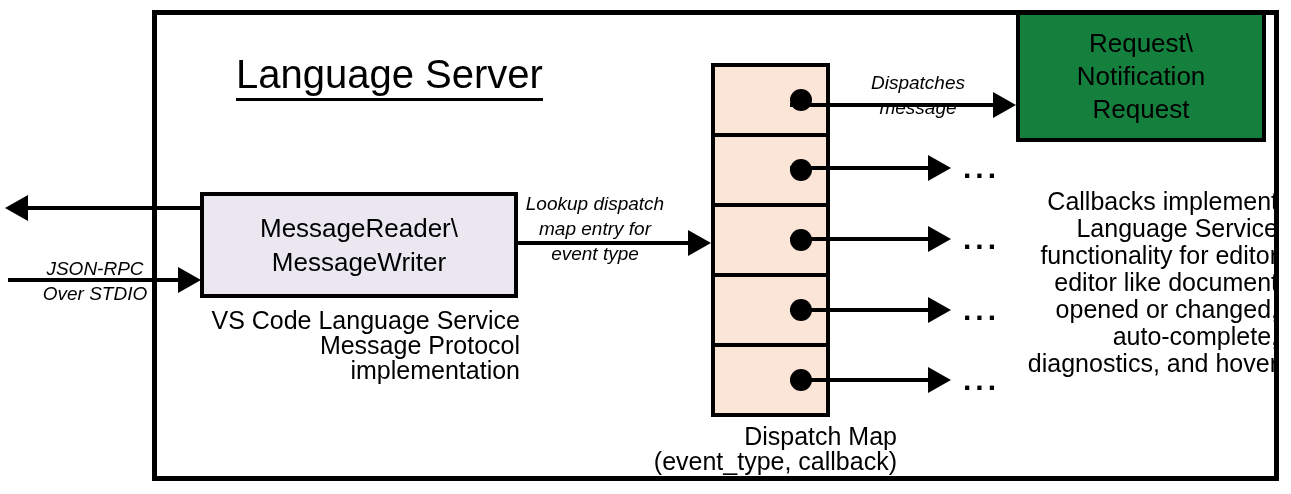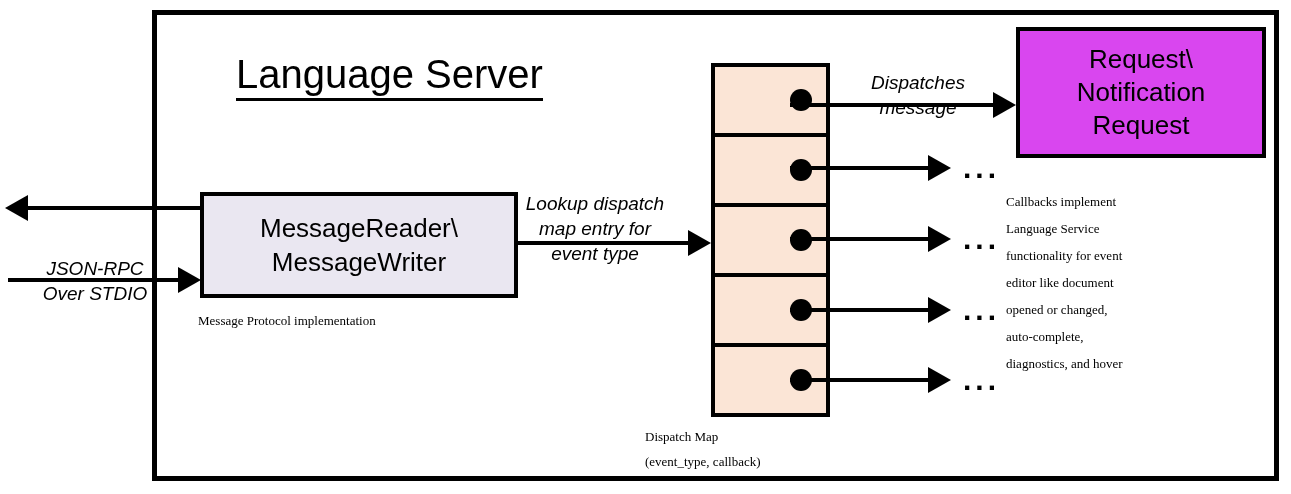--- a/index.html
+++ b/index.html
@@ -51,24 +51,23 @@
   .italic-label {
     font-style: italic;
     font-size: 19px;
     line-height: 25px;
     text-align: center;
     font-weight: 400;
     margin-top: 32px;
   }
 
   .plain-label {
-    font-size: 13px;
+    font-size: 25px;
     line-height: 25px;
-    text-align: left;
-    font-family: Liberation Serif, serif;
+    text-align: right;
   }
 
   
   .node-box {
     border: 4px solid #000000;
     box-sizing: border-box;
     display: flex;
     align-items: center;
     justify-content: center;
     text-align: center;
@@ -78,24 +77,24 @@
     top: 192px;
     width: 318px;
     height: 106px;
     background: #EAE7F1;
     font-size: 26px;
     line-height: 34px;
     justify-content: center;
   }
   #callback-box {
     left: 1016px;
-    top: 27px;
+    top: 11px;
     width: 250px;
     height: 131px;
-    background: #d946ef;
+    background: #15803d;
     font-size: 26px;
     line-height: 33px;
   }
 
   
   #dispatch-map {
     left: 711px;
     top: 63px;
     width: 119px;
     height: 354px;
@@ -171,20 +170,21 @@
   </div>
 
   <div class="abs node-box" id="reader-writer-box">
     <div>
       <div>MessageReader\</div>
       <div>MessageWriter</div>
     </div>
   </div>
 
   <div class="abs plain-label" style="left:198px; top:308px; width:322px;">
+    <div>VS Code Language Service</div>
     <div>Message Protocol implementation</div>
   </div>
 
   <div class="abs hline" style="left:518px; top:241px; width:175px;"></div>
   <div class="abs arrow-right" style="left:688px; top:230px;"></div>
   <div class="abs italic-label" style="left:505px; top:159px; width:180px;">
     <div>Lookup dispatch</div>
     <div>map entry for</div>
     <div>event type</div>
   </div>
@@ -239,20 +239,20 @@
     <div>
       <div>Request\</div>
       <div>Notification</div>
       <div>Request</div>
     </div>
   </div>
 
   <div class="abs plain-label" style="left:1006px; top:188px; width:272px; line-height:27px;">
     <div>Callbacks implement</div>
     <div>Language Service</div>
-    <div>functionality for event</div>
+    <div>functionality for editor</div>
     <div>editor like document</div>
     <div>opened or changed,</div>
     <div>auto-complete,</div>
     <div>diagnostics, and hover</div>
   </div>
 
 </div>
 
 </body></html>

